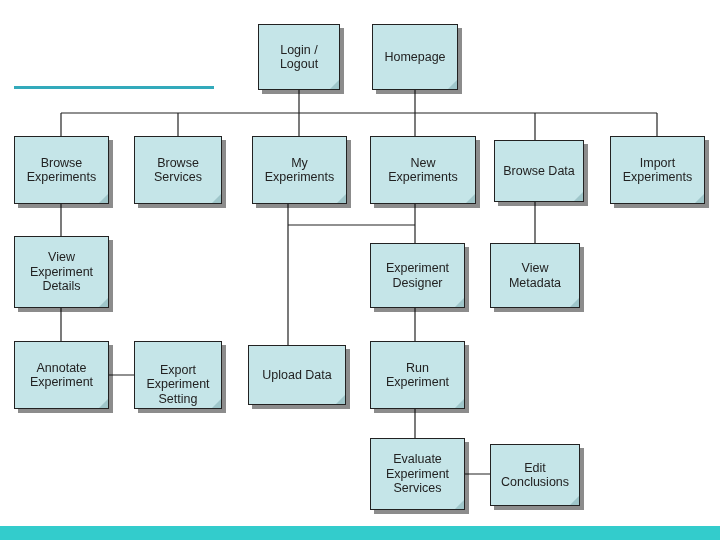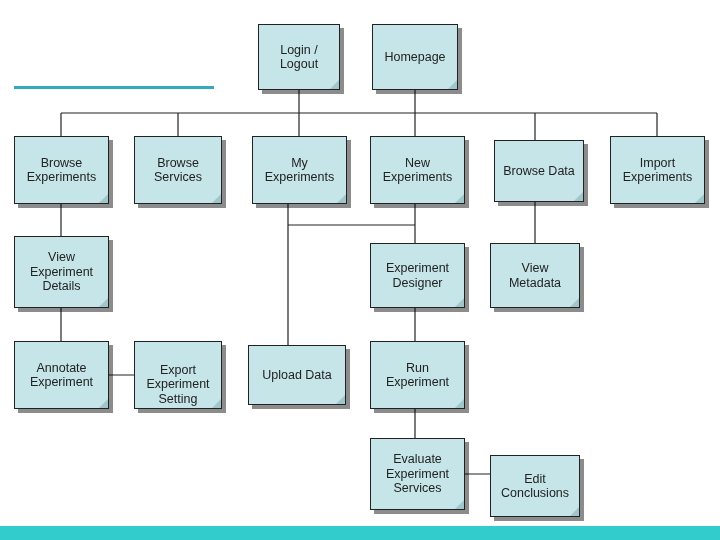--- a/index.html
+++ b/index.html
@@ -160,21 +160,21 @@
       <div class="box" style="left: 134px; top: 136px; width: 88px; height: 68px;">
         <span class="box-label">Browse
 Services</span>
         <span class="corner"></span>
       </div>
       <div class="box" style="left: 252px; top: 136px; width: 95px; height: 68px;">
         <span class="box-label">My
 Experiments</span>
         <span class="corner"></span>
       </div>
-      <div class="box" style="left: 370px; top: 136px; width: 95px; height: 68px;">
+      <div class="box" style="left: 370px; top: 136px; width: 106px; height: 68px;">
         <span class="box-label">New
 Experiments</span>
         <span class="corner"></span>
       </div>
       <div class="box" style="left: 494px; top: 140px; width: 90px; height: 62px;">
         <span class="box-label">Browse Data</span>
         <span class="corner"></span>
       </div>
       <div class="box" style="left: 610px; top: 136px; width: 95px; height: 68px;">
         <span class="box-label">Import
@@ -216,21 +216,21 @@
         <span class="box-label">Run
 Experiment</span>
         <span class="corner"></span>
       </div>
       <div class="box" style="left: 370px; top: 438px; width: 95px; height: 72px;">
         <span class="box-label">Evaluate
 Experiment
 Services</span>
         <span class="corner"></span>
       </div>
-      <div class="box" style="left: 490px; top: 444px; width: 90px; height: 62px; margin-top: 11px;">
+      <div class="box" style="left: 490px; top: 444px; width: 90px; height: 62px;">
         <span class="box-label">Edit
 Conclusions</span>
         <span class="corner"></span>
       </div>
     </div>
 
   <div id="footer-bar"></div>
 </div>
 
 </body></html>

